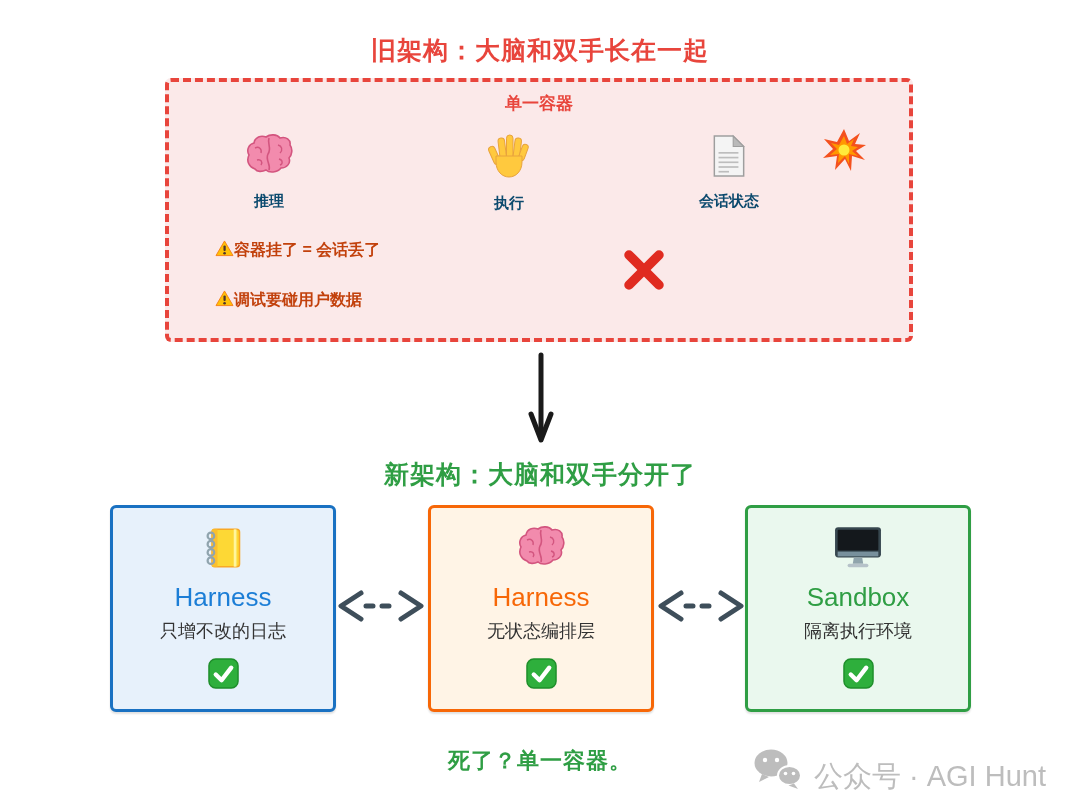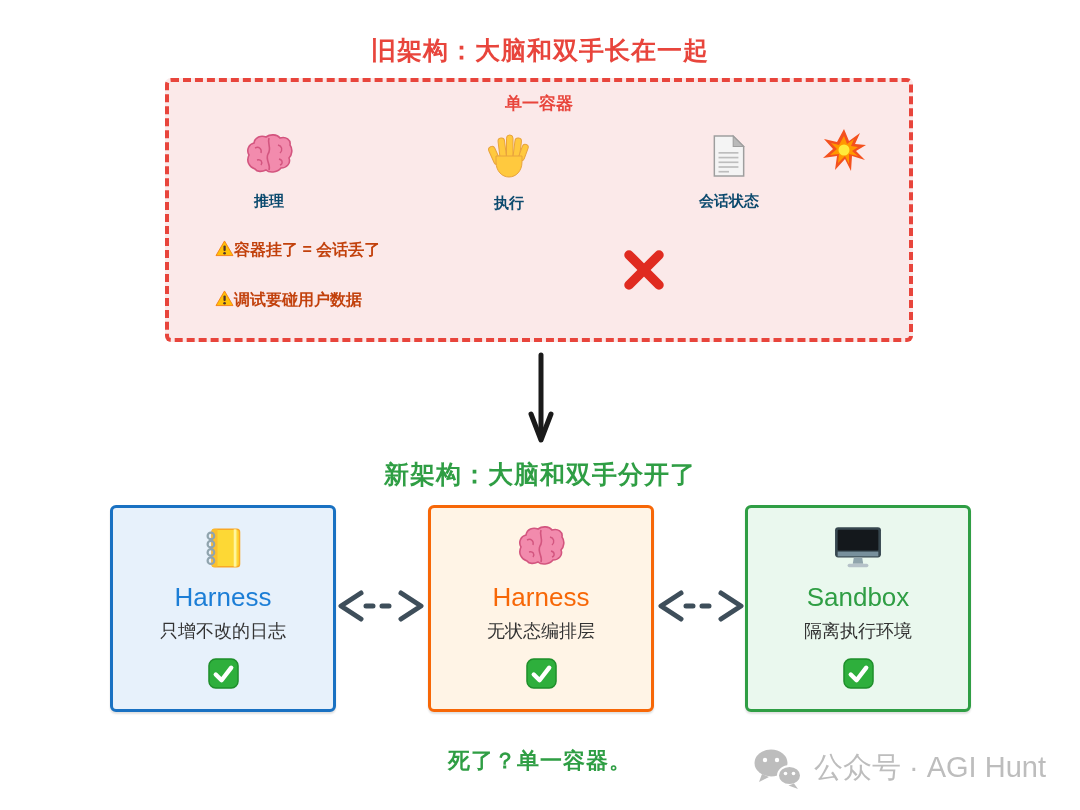--- a/index.html
+++ b/index.html
@@ -72,21 +72,21 @@
   .link-arrow-1 { left: 336px; }
   .link-arrow-2 { left: 656px; }
 
   .footnote {
     position: absolute; top: 746px; left: 0; width: 1080px;
     text-align: center; color: #2F9E44;
     font-size: 22px; font-weight: bold; letter-spacing: 1px;
   }
   .watermark {
     position: absolute; top: 748px; right: 34px;
-    display: flex; align-items: flex-start; gap: 12px;
+    display: flex; align-items: flex-end; gap: 12px;
     color: #BDBDBD; font-size: 29px; font-weight: 400;
   }
 </style>
 </head>
 <body>
 
 <div class="page">
 
   <div class="title old-title">旧架构：大脑和双手长在一起</div>
 

